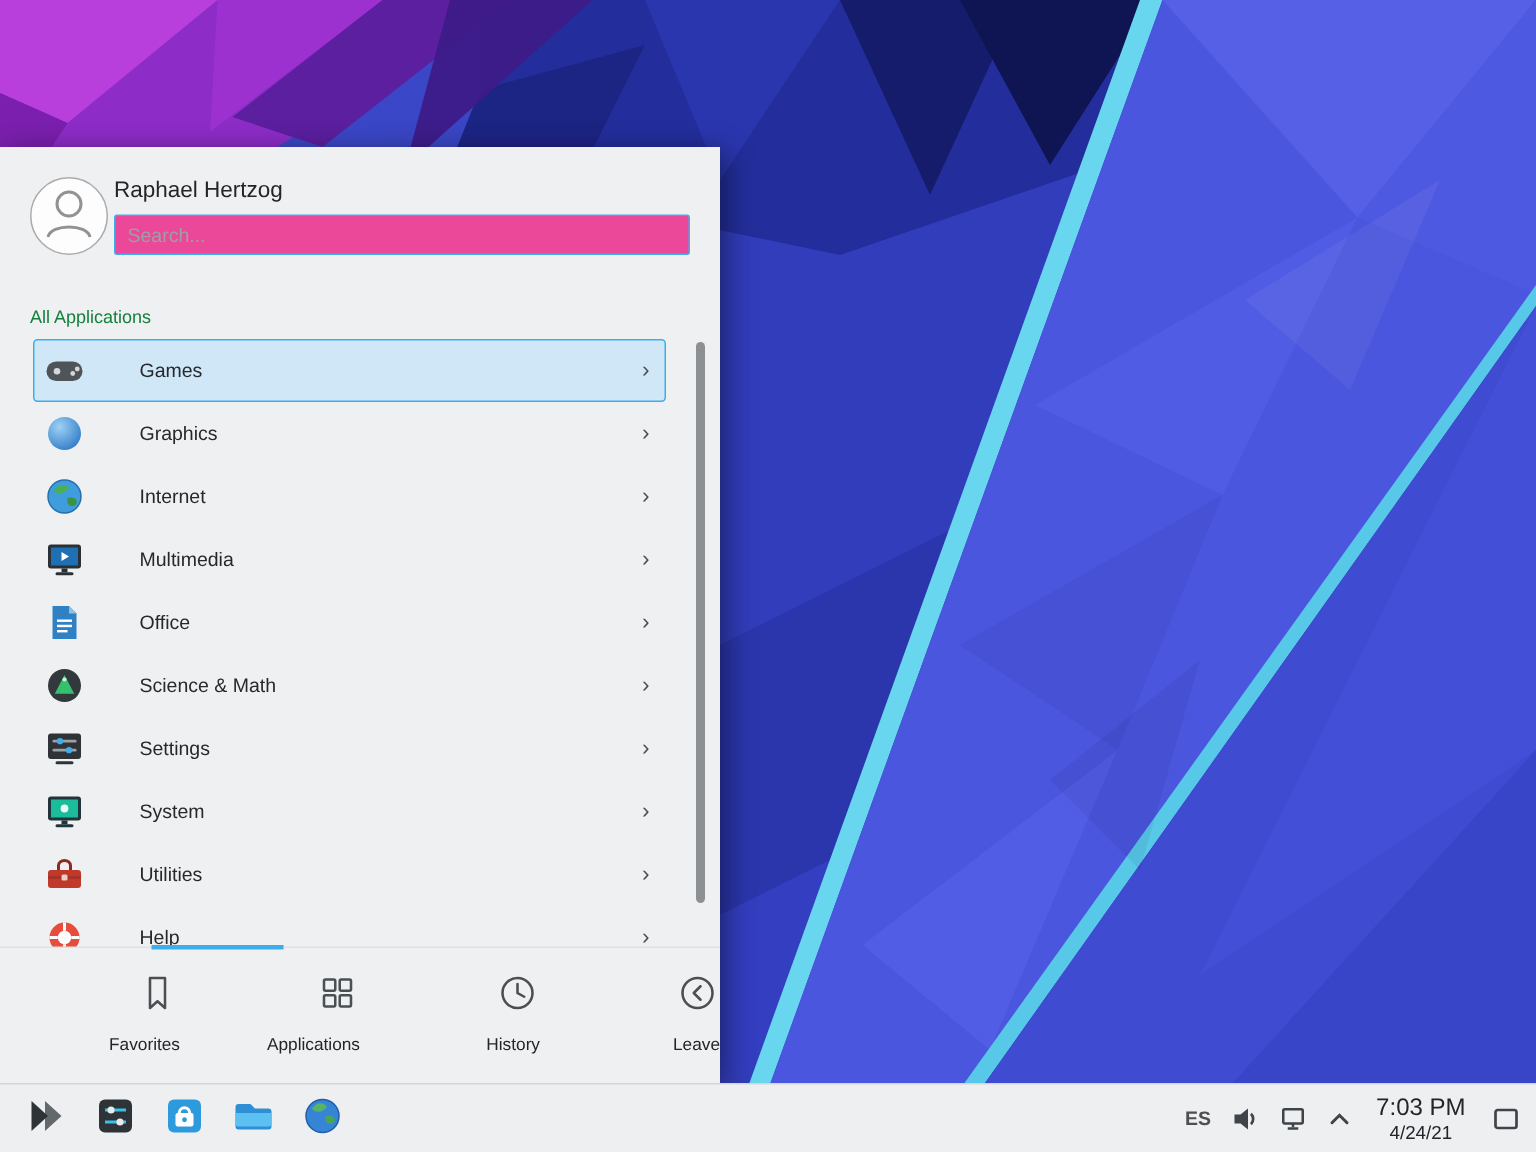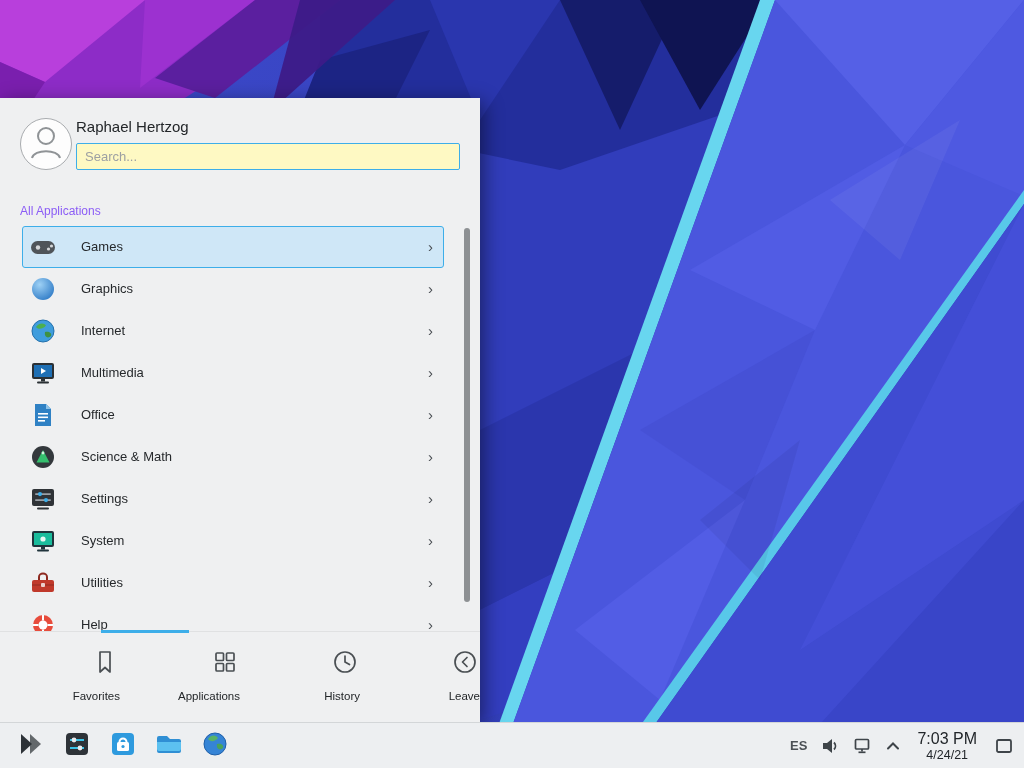--- a/index.html
+++ b/index.html
@@ -8,27 +8,27 @@
   .wallpaper { position:absolute; left:0; top:0; }
 
   
   .launcher { position:absolute; left:0; top:98px; width:480px; height:624px;
     background:#eff0f1; box-shadow:4px 4px 18px rgba(0,0,0,.45); display:flex; flex-direction:column; }
   .header { margin:20px 20px 0 20px; height:70px; display:flex; gap:4px; }
   .avatar { width:52px; height:52px; border-radius:50%; background:#fdfdfd; border:1px solid #a9acaf;
     display:flex; align-items:center; justify-content:center; flex:none; cursor:pointer; }
   .header-right { flex:1; display:flex; flex-direction:column; }
   .user-name { font-size:15px; color:#232629; height:18px; line-height:18px; margin-bottom:7px; }
-  .search { height:27px; width:100%; border:1.5px solid #3daee9; border-radius:2px; background:#fef9c3;
+  .search { height:27px; width:100%; border:1.5px solid #3daee9; border-radius:2px; background:#ec4899;
     padding:0 8px; font-size:13px; color:#232629; outline:none; font-family:"Liberation Sans",sans-serif; }
   .search::placeholder { color:#9da0a3; }
-  .section-label { margin:16px 20px 4px 20px; font-size:12px; line-height:14px; color:#8b5cf6; }
+  .section-label { margin:16px 20px 4px 20px; font-size:12px; line-height:14px; color:#15803d; }
   .list-area { position:relative; margin-top:4px; height:408px; overflow:hidden; }
   .items { margin-left:22px; width:422px; }
-  .item { height:42px; display:flex; align-items:center; gap:24px; padding:0 10px 0 6px;
+  .item { height:42px; display:flex; align-items:center; gap:36px; padding:0 10px 0 6px;
     border:1px solid transparent; border-radius:3px; cursor:pointer; }
   .item.selected { background:#cfe7f7; border-color:#3daee9; }
   .cicon { width:28px; height:28px; flex:none; display:flex; align-items:center; justify-content:center; }
   .item .label { font-size:13px; color:#26292c; }
   .arrow { margin-left:auto; font-size:15px; line-height:1; color:#4a4f54; }
   .scrollbar { position:absolute; right:10px; top:2px; width:6px; height:374px; border-radius:3px; background:#8d9093; cursor:pointer; }
   .tabbar { position:relative; height:92px; display:flex; border-top:1px solid rgba(0,0,0,0.06); }
   .tab-indicator { position:absolute; top:-2px; left:101px; width:88px; height:3px; background:#3daee9; }
   .tab { flex:1; display:flex; flex-direction:column; align-items:flex-end; padding-top:15px; gap:9px; cursor:pointer; }
   .tab .tlabel { font-size:11.5px; color:#232629; }

